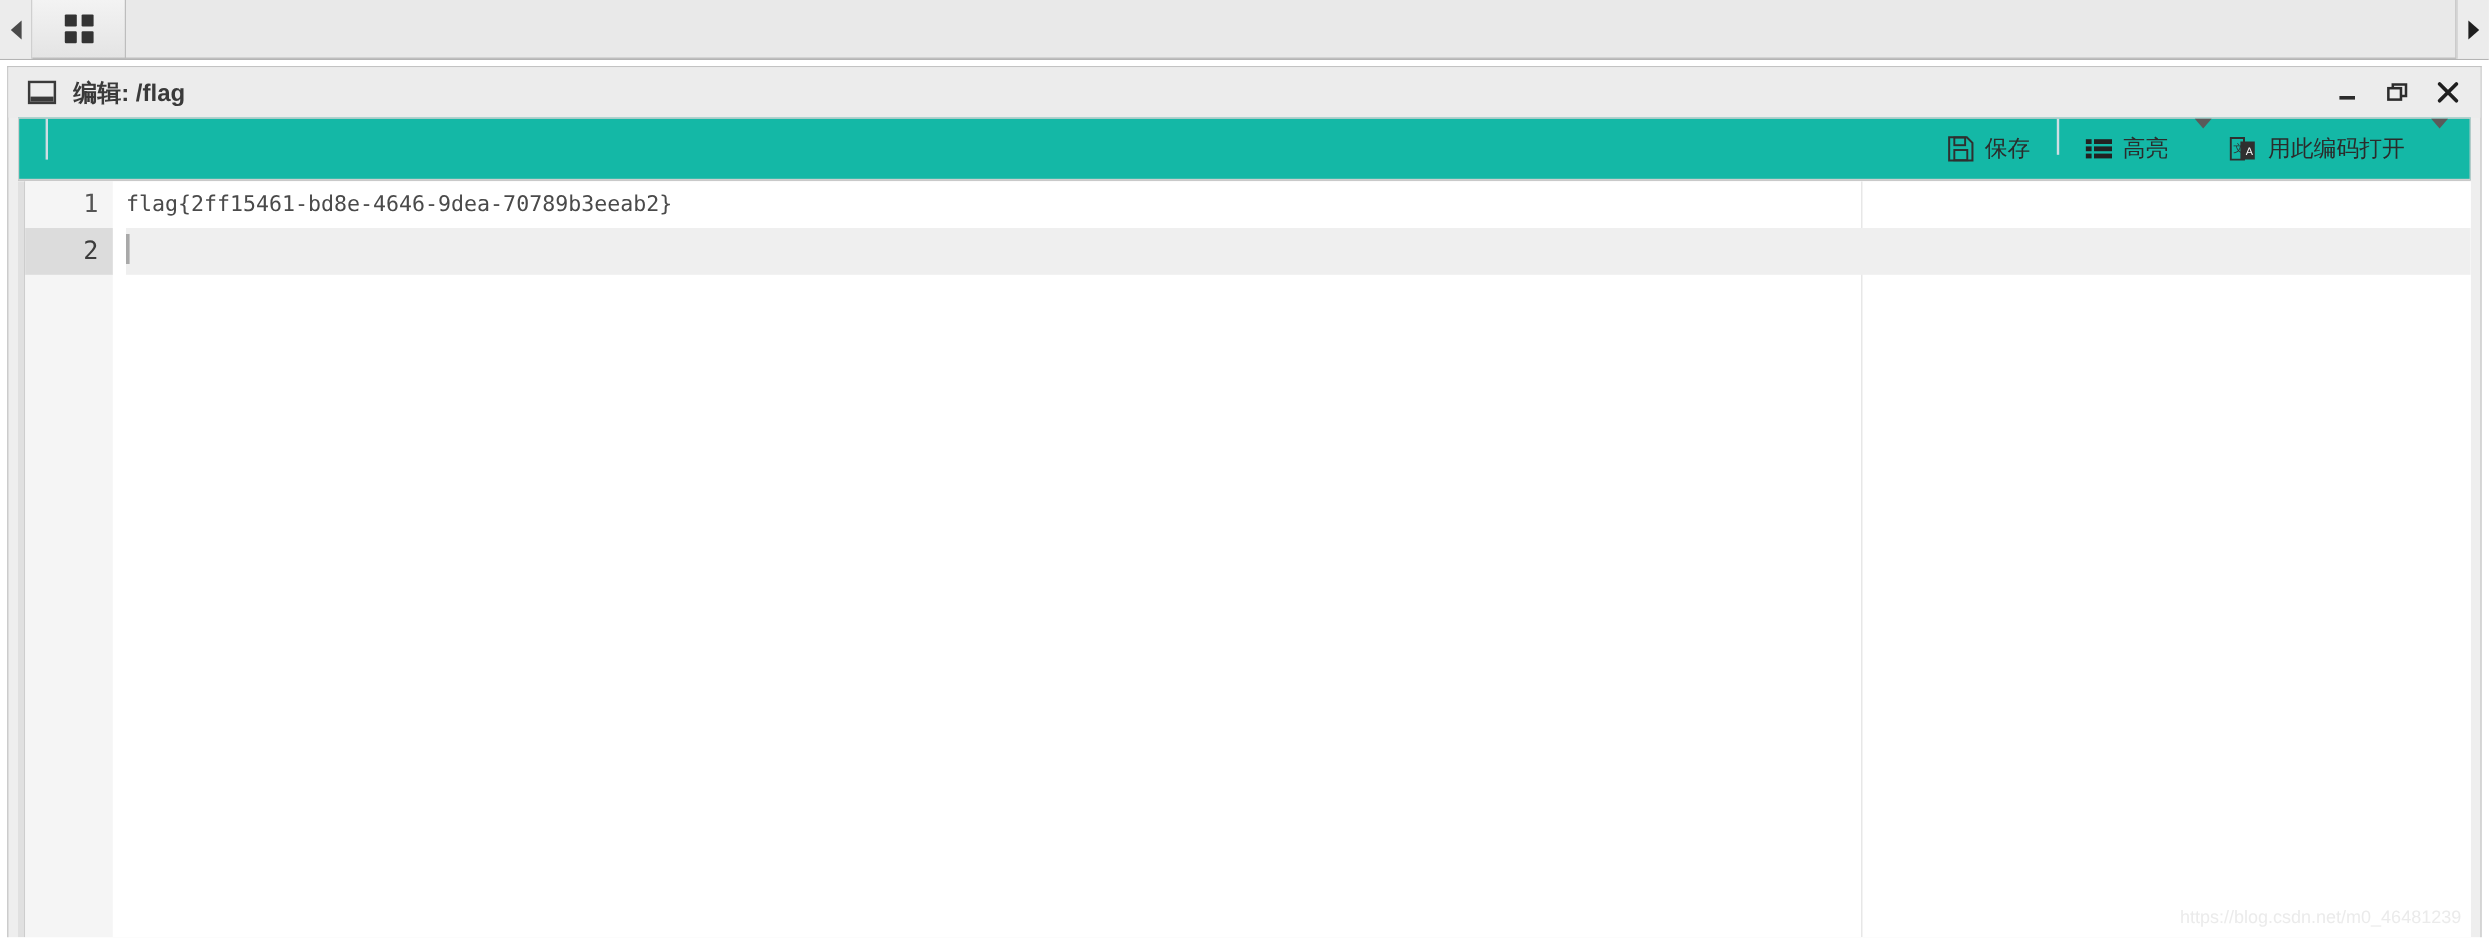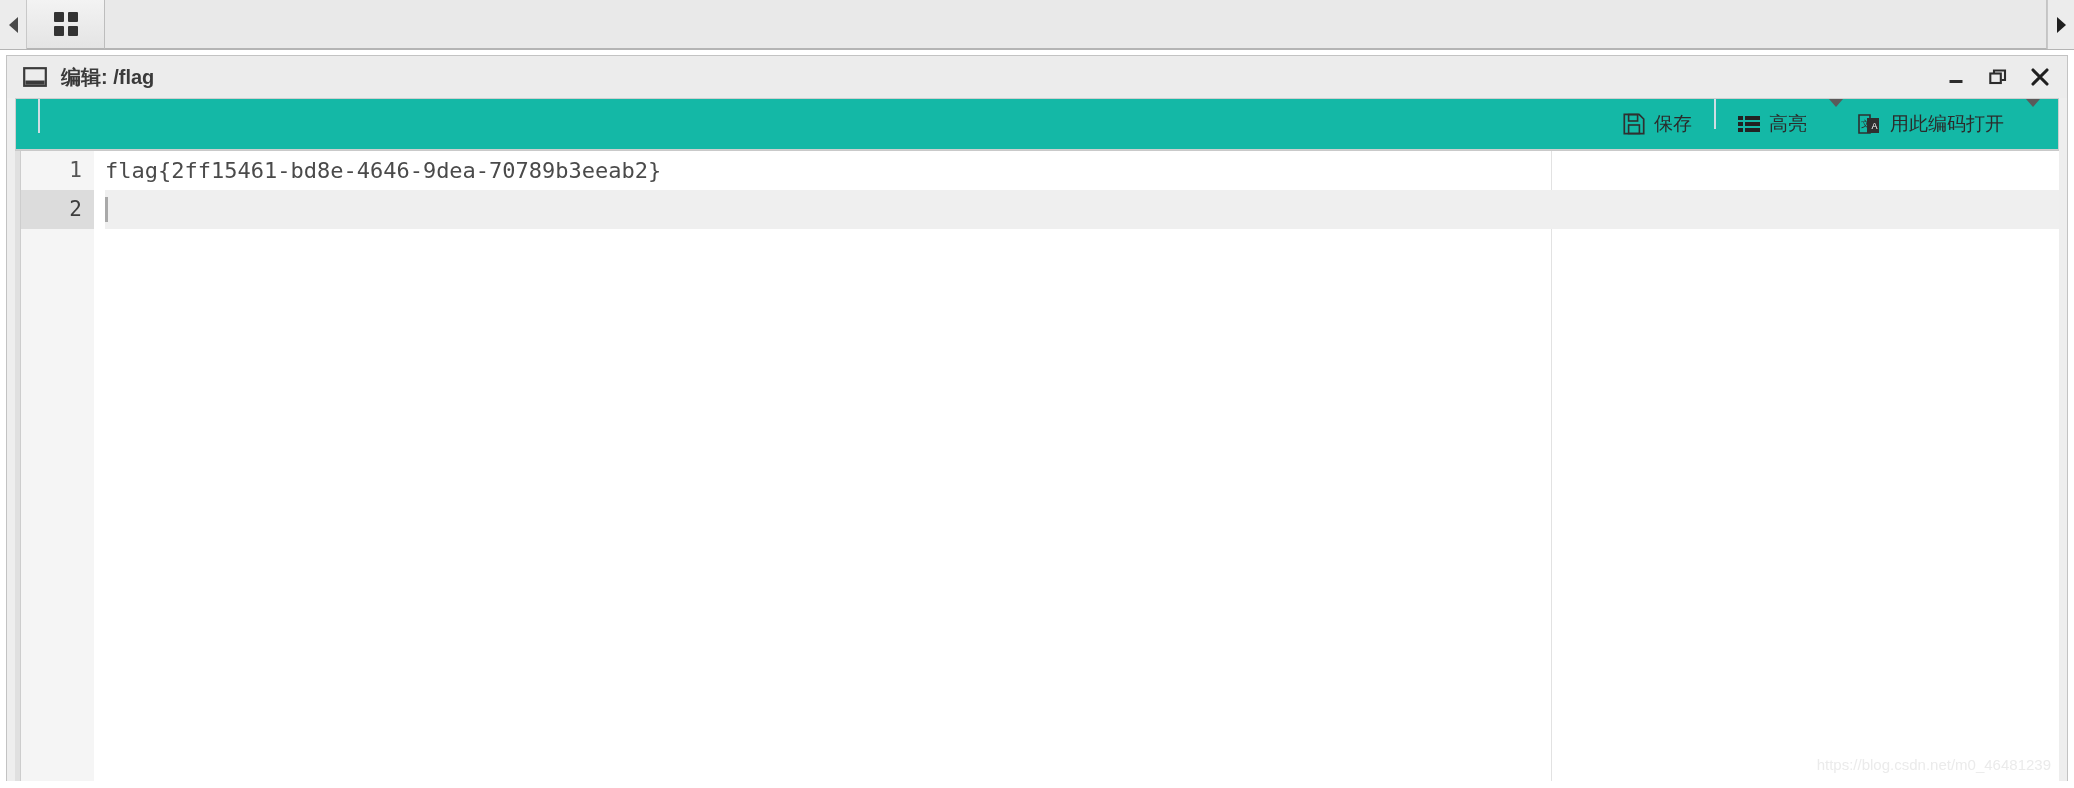--- a/index.html
+++ b/index.html
@@ -212,21 +212,21 @@
   .code-area {
     flex: 1 1 auto;
     position: relative;
     background: #ffffff;
     padding-left: 10px;
   }
   .cline {
     height: 39px;
     line-height: 39px;
     font-family: "DejaVu Sans Mono", "Liberation Mono", monospace;
-    font-size: 22px;
+    font-size: 18px;
     color: #4a4a4a;
     white-space: pre;
     position: relative;
     z-index: 2;
   }
   .cline.active { background: #efefef; }
   .caret-bar {
     display: inline-block;
     width: 3px;
     height: 25px;

